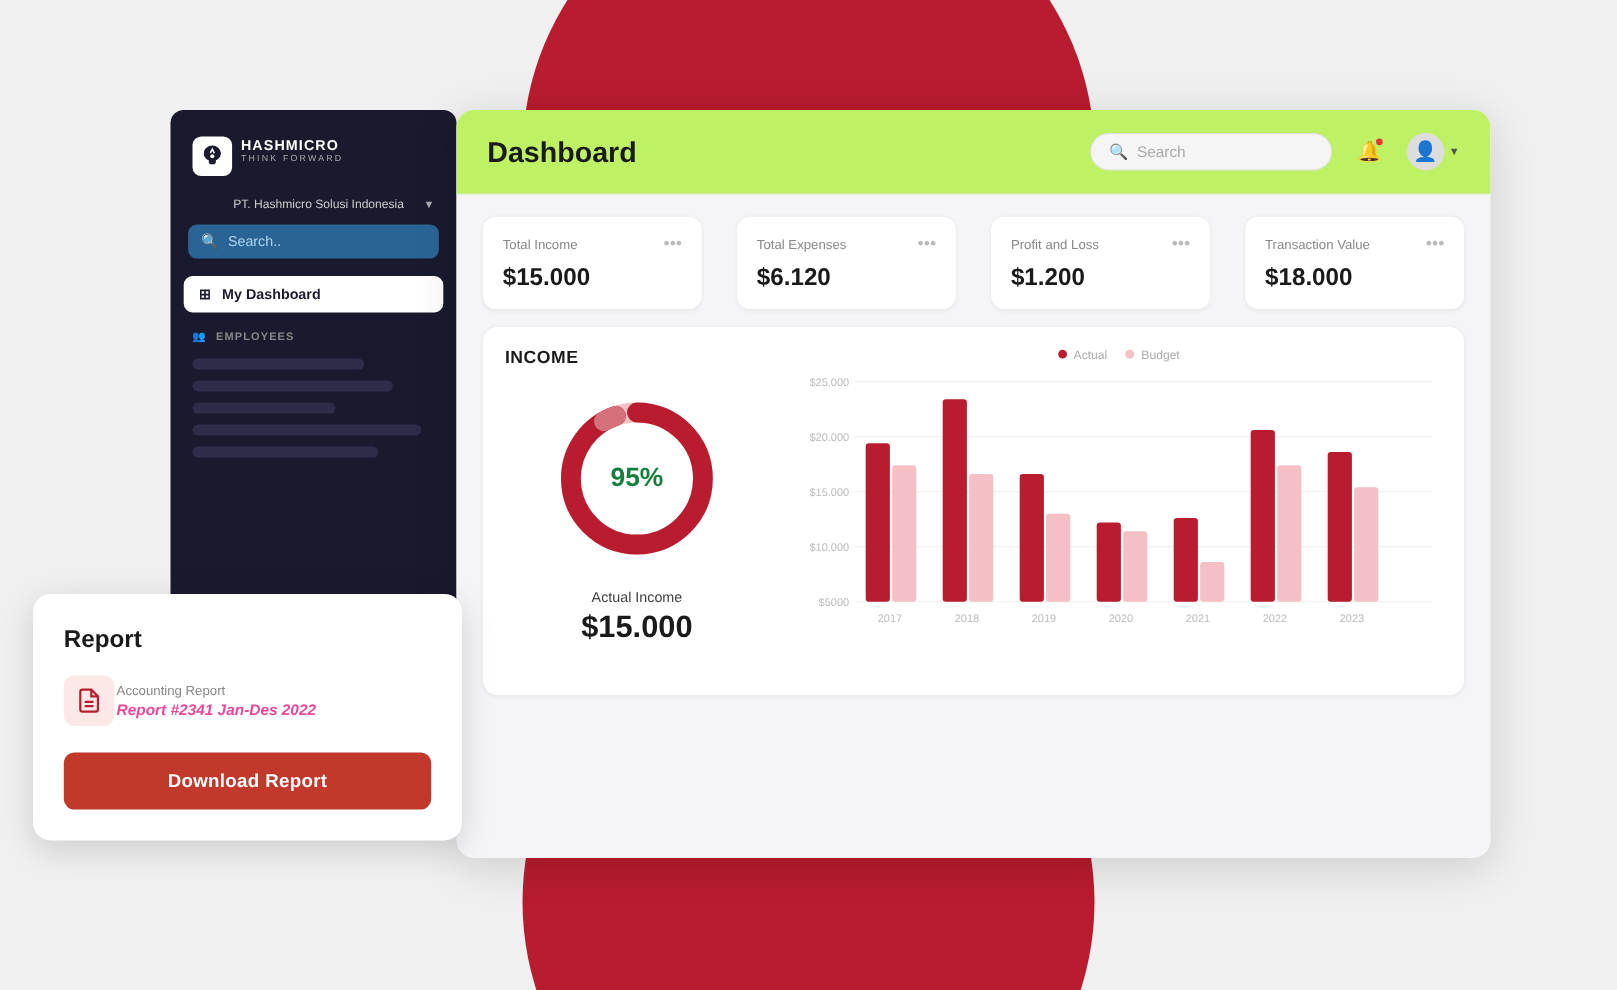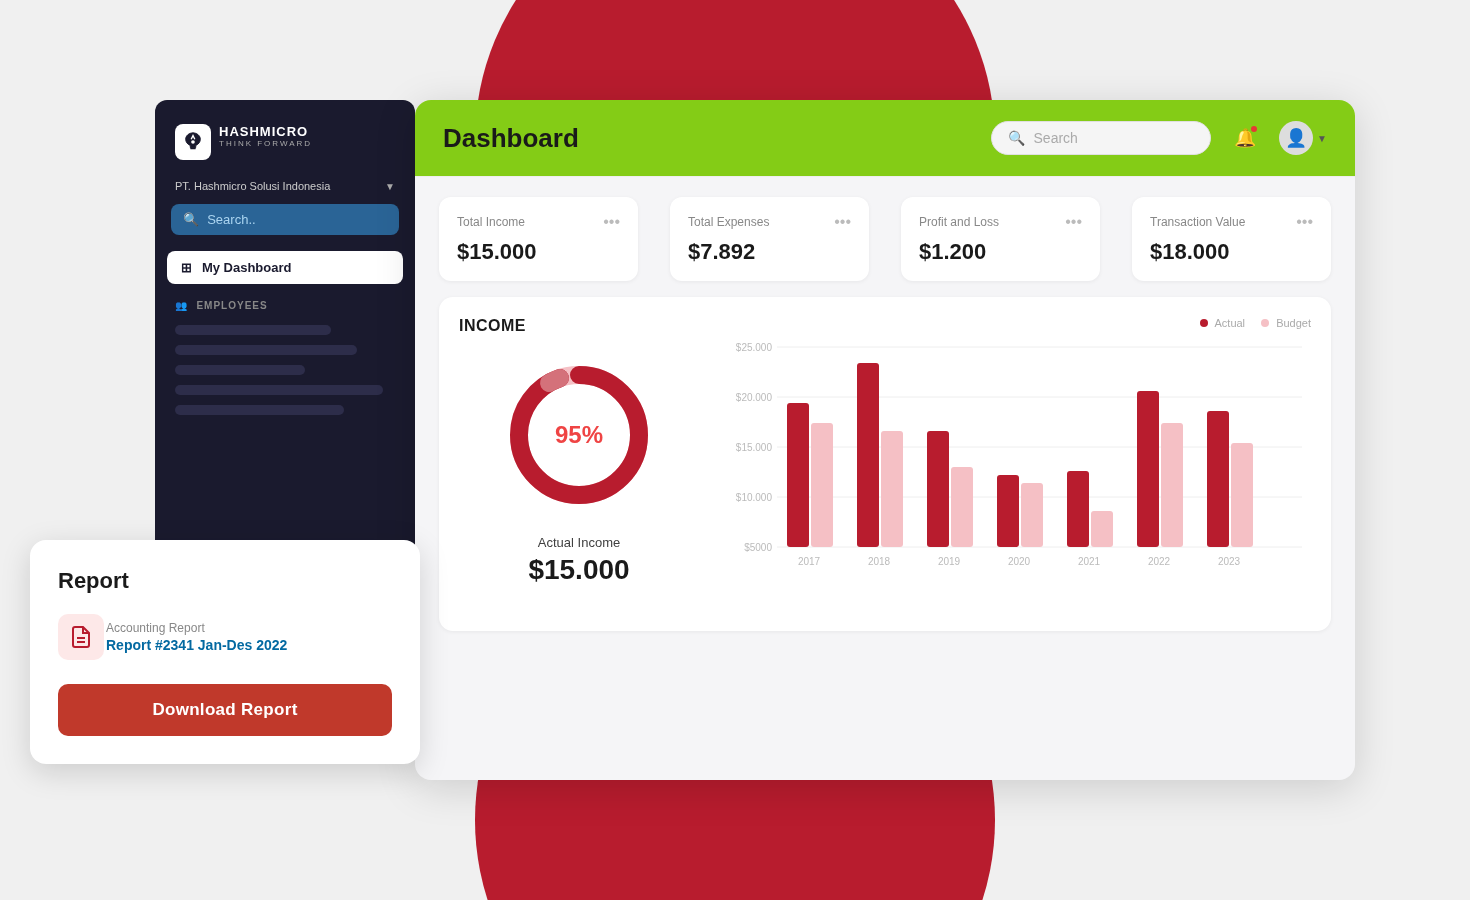--- a/index.html
+++ b/index.html
@@ -79,20 +79,21 @@
       letter-spacing: 2px;
     }
 
     .sidebar-company {
       padding: 4px 20px 12px;
       display: flex;
       align-items: center;
       justify-content: space-between;
       color: #ccc;
       font-size: 11px;
+      margin-left: 37px;
     }
     .sidebar-company-arrow {
       color: #aaa;
       font-size: 10px;
     }
 
     .sidebar-search {
       margin: 0 16px 16px;
       background: #2a6496;
       border-radius: 8px;
@@ -170,21 +171,21 @@
       width: 940px;
       height: 680px;
       background: #f5f5f7;
       border-radius: 16px;
       z-index: 2;
       overflow: hidden;
       box-shadow: 0 8px 40px rgba(0,0,0,0.15);
     }
 
     .main-header {
-      background: #84cc16;
+      background: #bef264;
       padding: 20px 28px;
       display: flex;
       align-items: center;
       justify-content: space-between;
       border-bottom: 1px solid #eee;
     }
 
     .main-title {
       font-size: 26px;
       font-weight: 600;
@@ -331,21 +332,21 @@
     .donut-svg {
       transform: rotate(-90deg);
     }
     .donut-center-text {
       position: absolute;
       top: 50%;
       left: 50%;
       transform: translate(-50%, -50%);
       font-size: 24px;
       font-weight: 700;
-      color: #ef4444;
+      color: #15803d;
     }
 
     .actual-income-label {
       font-size: 13px;
       color: #404040;
       margin-bottom: 4px;
     }
     .actual-income-value {
       font-size: 28px;
       font-weight: 700;
@@ -354,21 +355,21 @@
 
     
     .income-right {
       flex: 1;
       position: relative;
     }
 
     .chart-legend {
       display: flex;
       gap: 16px;
-      justify-content: flex-end;
+      justify-content: center;
       margin-bottom: 8px;
       font-size: 11px;
       color: #aaa;
     }
     .legend-dot {
       display: inline-block;
       width: 8px;
       height: 8px;
       border-radius: 50%;
       margin-right: 4px;
@@ -414,21 +415,22 @@
     }
     .report-item-text {}
     .report-item-label {
       font-size: 12px;
       color: #888;
       margin-bottom: 2px;
     }
     .report-item-name {
       font-size: 14px;
       font-weight: 700;
-      color: #0369a1;
+      color: #ec4899;
+      font-style: italic;
     }
 
     .download-btn {
       width: 100%;
       padding: 16px;
       background: #c0392b;
       color: white;
       border: none;
       border-radius: 10px;
       font-size: 17px;
@@ -514,21 +516,21 @@
         <span class="stat-card-label">Total Income</span>
         <span class="stat-card-dots">•••</span>
       </div>
       <div class="stat-card-value">$15.000</div>
     </div>
     <div class="stat-card">
       <div class="stat-card-header">
         <span class="stat-card-label">Total Expenses</span>
         <span class="stat-card-dots">•••</span>
       </div>
-      <div class="stat-card-value">$7.892</div>
+      <div class="stat-card-value">$6.120</div>
     </div>
     <div class="stat-card">
       <div class="stat-card-header">
         <span class="stat-card-label">Profit and Loss</span>
         <span class="stat-card-dots">•••</span>
       </div>
       <div class="stat-card-value">$1.200</div>
     </div>
     <div class="stat-card">
       <div class="stat-card-header">

